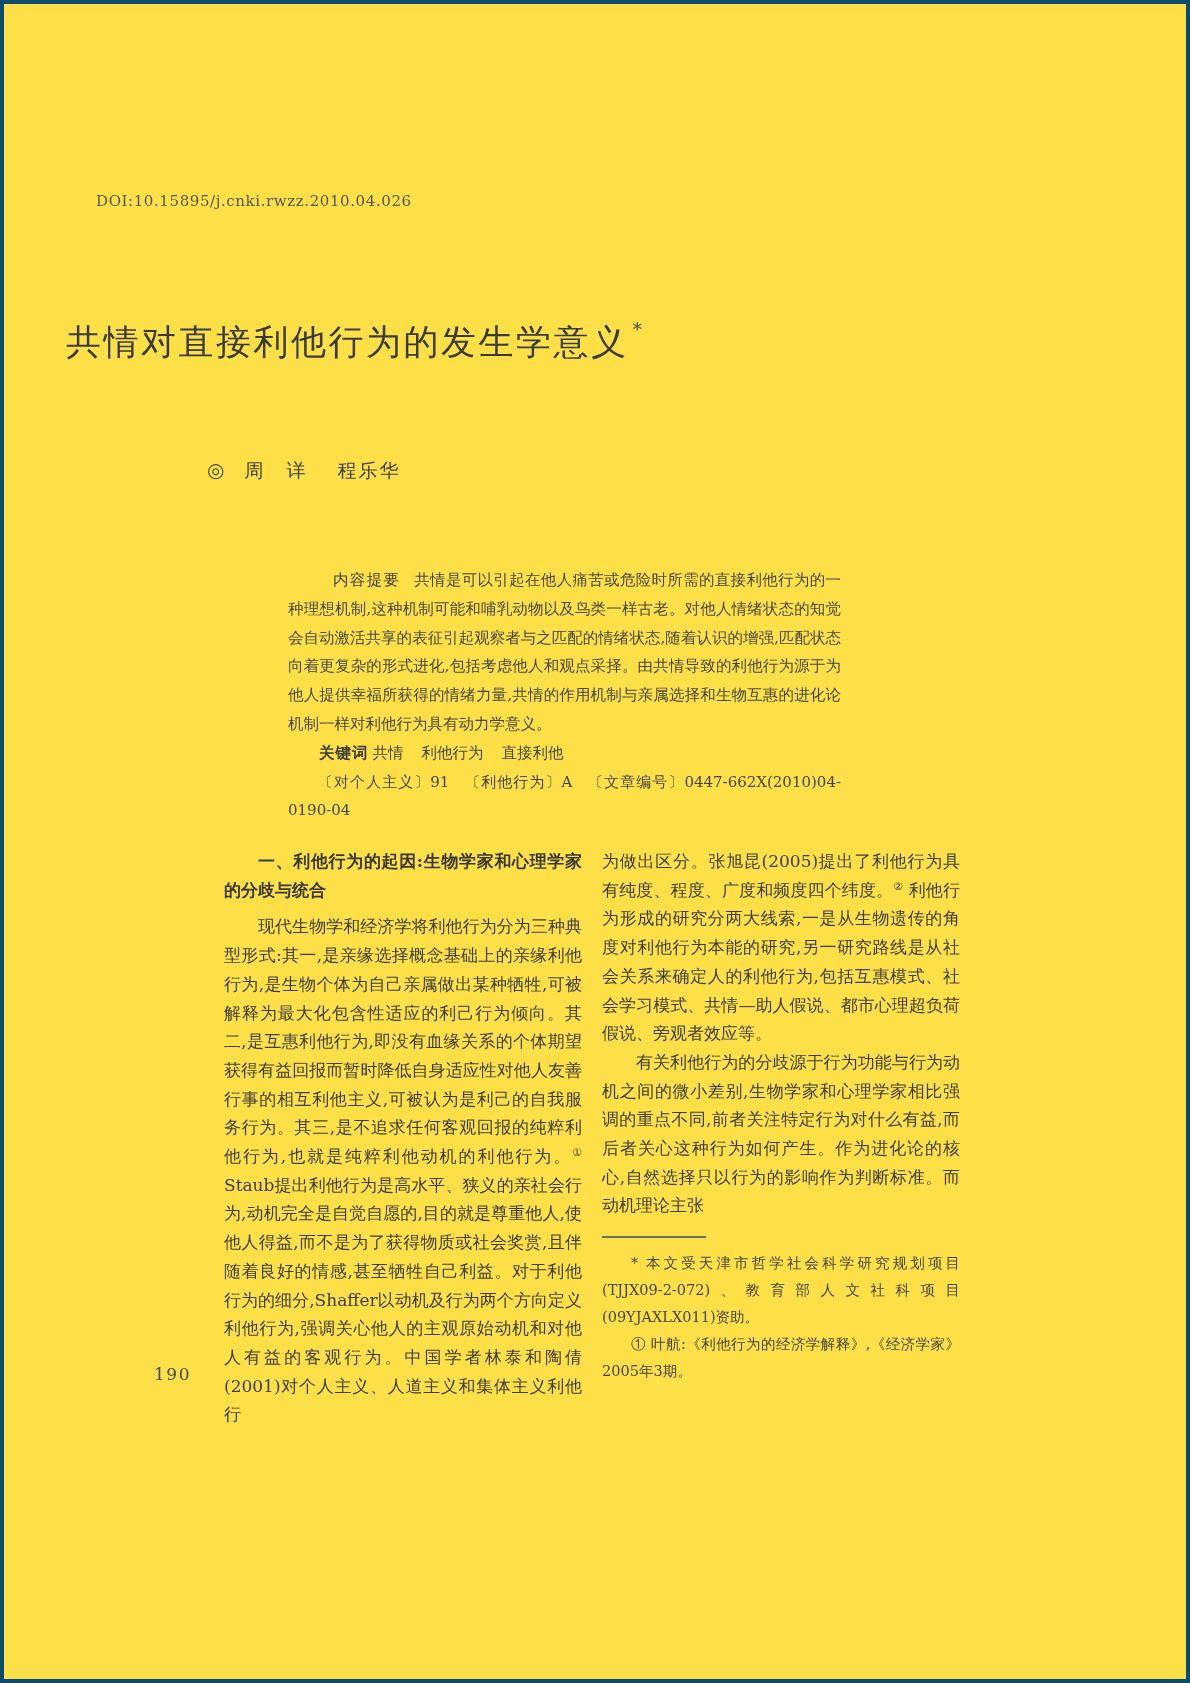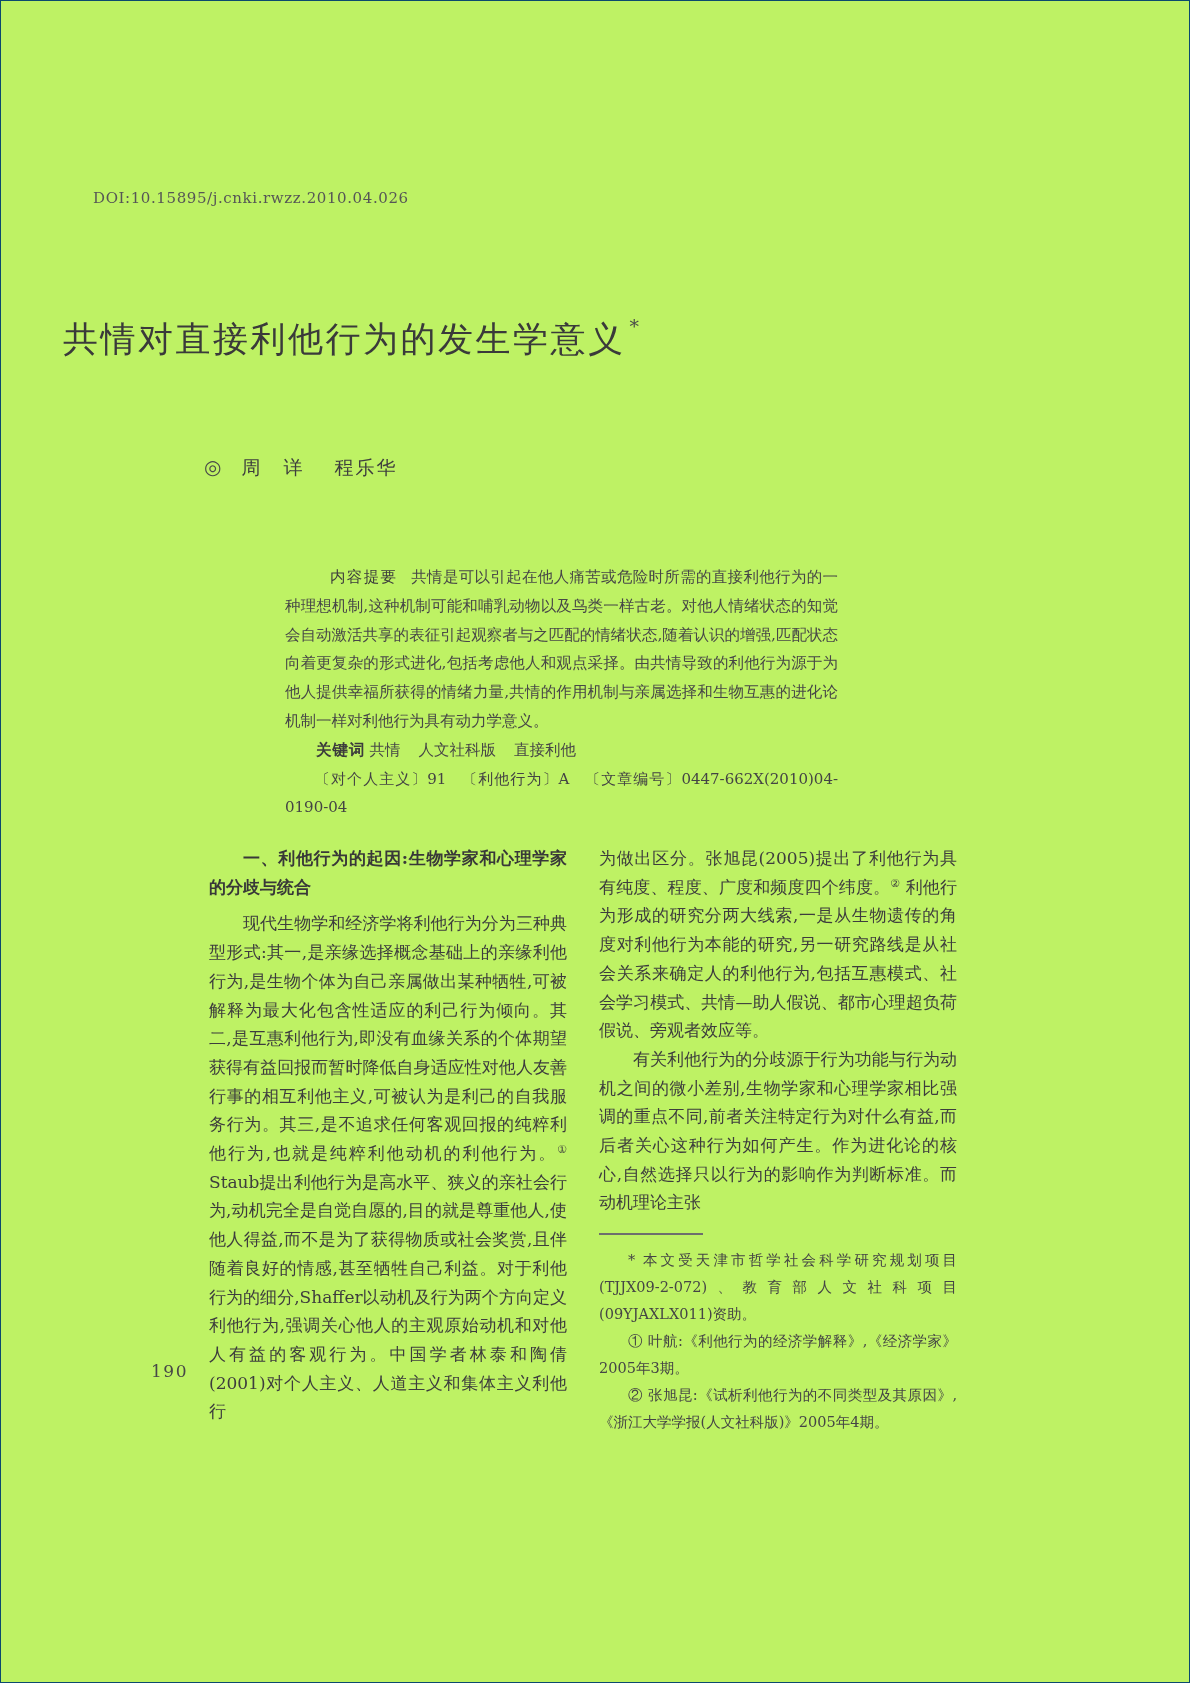--- a/index.html
+++ b/index.html
@@ -4,22 +4,22 @@
 <style>
   * { margin: 0; padding: 0; box-sizing: border-box; }
   html, body { background: #ffffff; }
   body {
     font-family: "DejaVu Serif", "Liberation Serif", serif;
     width: 1190px; height: 1683px; overflow: hidden;
   }
   .page {
     position: relative;
     width: 1190px; height: 1683px;
-    background: #bef264;
-    border: 1px solid #0c4a6e;
+    background: #fde047;
+    border: 4px solid #0c4a6e;
     color: #3d3d3d;
   }
   .doi {
     position: absolute; left: 92px; top: 188px;
     font-size: 15px; color: #565656; letter-spacing: 0.6px;
   }
   .title-wrap {
     position: absolute; left: 62px; top: 314px; width: 968px;
     text-align: left;
   }
@@ -46,21 +46,21 @@
   .keywords-p { text-indent: 2em; }
   .kw-label { font-weight: 700; letter-spacing: 1px; margin-right: 4px; color: #3c3c3c; }
   .kw-item { margin-right: 18px; }
   .meta-p { text-indent: 2em; font-size: 15px; color: #444444; }
   .meta-seg { margin-right: 10px; }
   .col {
     position: absolute; top: 843px; width: 358px;
     font-size: 17px; line-height: 28.7px; text-align: justify;
     color: #3d3d3d;
   }
-  .col-left  { left: 208px; }
+  .col-left  { left: 220px; }
   .col-right { left: 598px; }
   .section-heading {
     font-weight: 700; text-indent: 2em; margin-bottom: 8px; color: #383838;
   }
   .body-p { text-indent: 2em; }
   .body-p.no-indent { text-indent: 0; }
   sup.fnref { font-size: 11px; vertical-align: 6px; line-height: 0; }
   .fn-rule {
     width: 104px; height: 0;
     border-top: 2px solid #6e6e6e;
@@ -90,40 +90,39 @@
     <span class="author-marker">◎</span>
     <span class="author-name">周　详</span>
     <span class="author-name">程乐华</span>
   </div>
 
   <div class="abstract-block">
     <p class="abstract-p">
       <span class="ab-label">内容提要</span><span>共情是可以引起在他人痛苦或危险时所需的直接利他行为的一种理想机制,这种机制可能和哺乳动物以及鸟类一样古老。对他人情绪状态的知觉会自动激活共享的表征引起观察者与之匹配的情绪状态,随着认识的增强,匹配状态向着更复杂的形式进化,包括考虑他人和观点采择。由共情导致的利他行为源于为他人提供幸福所获得的情绪力量,共情的作用机制与亲属选择和生物互惠的进化论机制一样对利他行为具有动力学意义。</span>
     </p>
     <p class="keywords-p">
-      <span class="kw-label">关键词</span><span class="kw-item">共情</span><span class="kw-item">人文社科版</span><span class="kw-item">直接利他</span>
+      <span class="kw-label">关键词</span><span class="kw-item">共情</span><span class="kw-item">利他行为</span><span class="kw-item">直接利他</span>
     </p>
     <p class="meta-p">
       <span class="meta-seg"><span>〔对个人主义〕</span><span>91</span></span>
       <span class="meta-seg"><span>〔利他行为〕</span><span>A</span></span>
       <span class="meta-seg"><span>〔文章编号〕</span><span>0447-662X(2010)04-0190-04</span></span>
     </p>
   </div>
 
   <div class="col col-left">
     <p class="section-heading">一、利他行为的起因:生物学家和心理学家的分歧与统合</p>
     <p class="body-p">现代生物学和经济学将利他行为分为三种典型形式:其一,是亲缘选择概念基础上的亲缘利他行为,是生物个体为自己亲属做出某种牺牲,可被解释为最大化包含性适应的利己行为倾向。其二,是互惠利他行为,即没有血缘关系的个体期望获得有益回报而暂时降低自身适应性对他人友善行事的相互利他主义,可被认为是利己的自我服务行为。其三,是不追求任何客观回报的纯粹利他行为,也就是纯粹利他动机的利他行为。<sup class="fnref">①</sup> Staub提出利他行为是高水平、狭义的亲社会行为,动机完全是自觉自愿的,目的就是尊重他人,使他人得益,而不是为了获得物质或社会奖赏,且伴随着良好的情感,甚至牺牲自己利益。对于利他行为的细分,Shaffer以动机及行为两个方向定义利他行为,强调关心他人的主观原始动机和对他人有益的客观行为。中国学者林泰和陶倩(2001)对个人主义、人道主义和集体主义利他行</p>
   </div>
 
   <div class="col col-right">
     <p class="body-p no-indent">为做出区分。张旭昆(2005)提出了利他行为具有纯度、程度、广度和频度四个纬度。<sup class="fnref">②</sup> 利他行为形成的研究分两大线索,一是从生物遗传的角度对利他行为本能的研究,另一研究路线是从社会关系来确定人的利他行为,包括互惠模式、社会学习模式、共情—助人假说、都市心理超负荷假说、旁观者效应等。</p>
     <p class="body-p">有关利他行为的分歧源于行为功能与行为动机之间的微小差别,生物学家和心理学家相比强调的重点不同,前者关注特定行为对什么有益,而后者关心这种行为如何产生。作为进化论的核心,自然选择只以行为的影响作为判断标准。而动机理论主张</p>
     <div class="fn-rule"></div>
     <div class="footnotes">
       <p>* 本文受天津市哲学社会科学研究规划项目(TJJX09-2-072)、教育部人文社科项目(09YJAXLX011)资助。</p>
       <p>① 叶航:《利他行为的经济学解释》,《经济学家》2005年3期。</p>
-      <p>② 张旭昆:《试析利他行为的不同类型及其原因》,《浙江大学学报(人文社科版)》2005年4期。</p>
     </div>
   </div>
 
   <div class="page-number">190</div>
 
 </div>
 
 </body></html>

